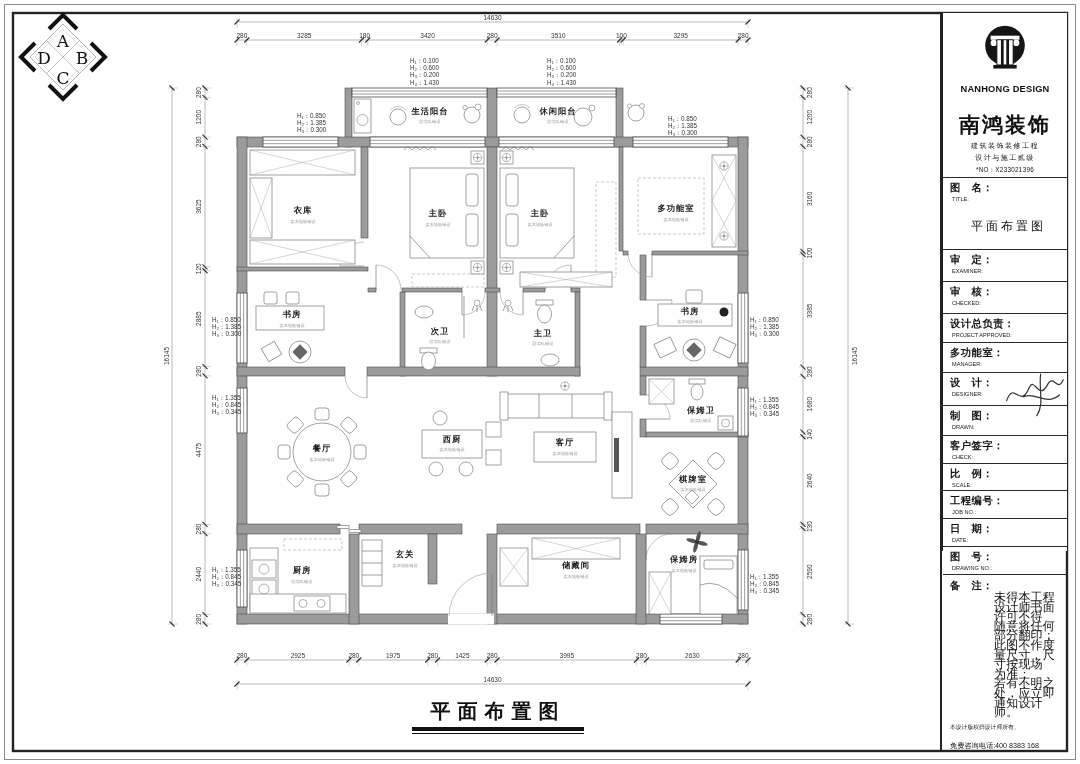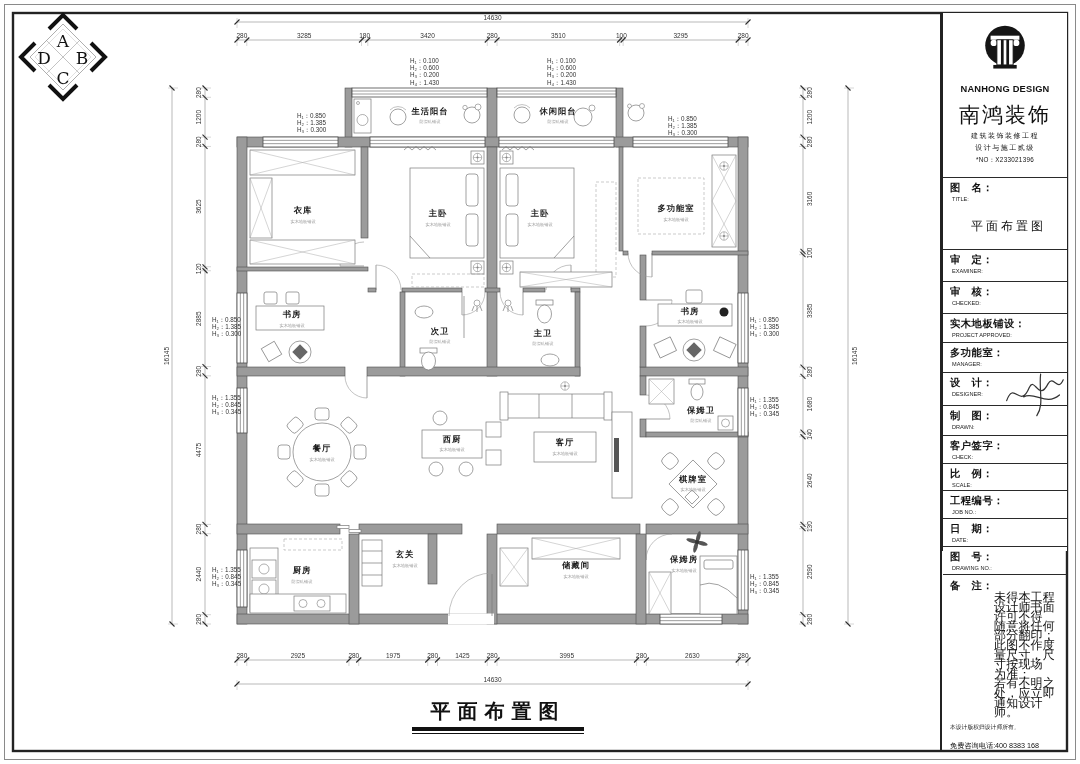--- a/index.html
+++ b/index.html
@@ -25,21 +25,21 @@
   .sym{stroke:#7a7a7a;stroke-width:.6;fill:#fff;}
   .cbr{stroke:#111;stroke-width:4;fill:none;}
   .cp{font-family:"DejaVu Serif","Liberation Serif",serif;font-size:17px;fill:#111;text-anchor:middle;}
 
   
   .tb{position:absolute;left:941px;top:13px;width:126px;height:538px;border-left:2px solid #222;
       box-sizing:border-box;background:#fff;color:#111;}
   .tb-brand{height:165px;border-bottom:1.5px solid #2a2a2a;text-align:center;padding-top:10px;box-sizing:border-box;}
   .logo{width:54px;height:56px;}
   .tb-en-name{font-size:9.3px;font-weight:bold;letter-spacing:.2px;margin-top:1px;}
-  .tb-cn-name{font-size:21px;font-weight:normal;letter-spacing:2px;margin-top:7px;}
+  .tb-cn-name{font-size:21px;font-weight:bold;letter-spacing:2px;margin-top:17px;}
   .tb-sub{font-size:7px;margin-top:2px;letter-spacing:1.5px;}
   .tb-no{font-size:6.3px;margin-top:3px;letter-spacing:.3px;}
   .tb-row{box-sizing:border-box;border-bottom:1.5px solid #2a2a2a;padding:3px 0 0 7px;position:relative;}
   .tb-cn{font-size:10.3px;font-weight:bold;letter-spacing:.5px;}
   .tb-en{font-size:5.6px;color:#222;margin-top:.5px;margin-left:2px;}
   .tb-val{font-size:10.5px;text-align:center;margin-top:4px;letter-spacing:.5px;}
   .tb-val-big{font-size:12px;text-align:center;margin-top:16px;letter-spacing:3px;}
   .tb-notes{box-sizing:border-box;padding:4px 4px 0 7px;}
   .note-line{font-size:12px;line-height:9.6px;letter-spacing:.2px;margin-left:44px;}
   .note-copy{font-size:5.8px;margin-top:5px;color:#222;}
@@ -715,21 +715,21 @@
   </div>
   <div class="tb-row" style="height:32px">
     <div class="tb-cn">审　定：</div>
     <div class="tb-en">EXAMINER:</div>
   </div>
   <div class="tb-row" style="height:32px">
     <div class="tb-cn">审　核：</div>
     <div class="tb-en">CHECKED:</div>
   </div>
   <div class="tb-row" style="height:29px">
-    <div class="tb-cn">实木地板铺设：</div>
+    <div class="tb-cn">设计总负责：</div>
     <div class="tb-en">PROJECT APPROVED:</div>
   </div>
   <div class="tb-row" style="height:30px">
     <div class="tb-cn">多功能室：</div>
     <div class="tb-en">MANAGER:</div>
   </div>
   <div class="tb-row" style="height:33px">
     <div class="tb-cn">设　计：</div>
     <div class="tb-en">DESIGNER:</div>
     <svg class="sig" viewBox="0 0 70 54">

